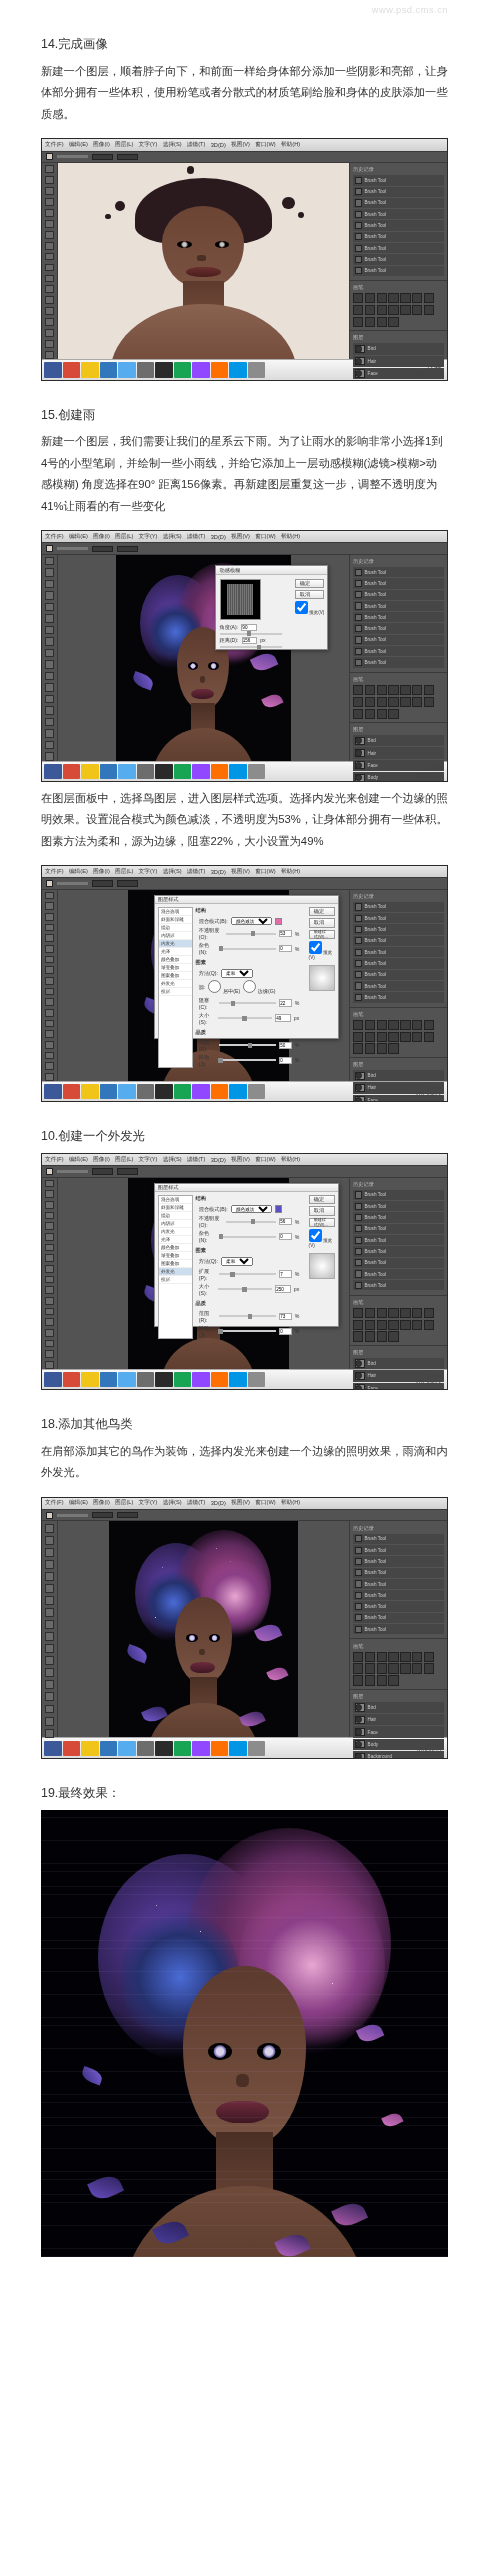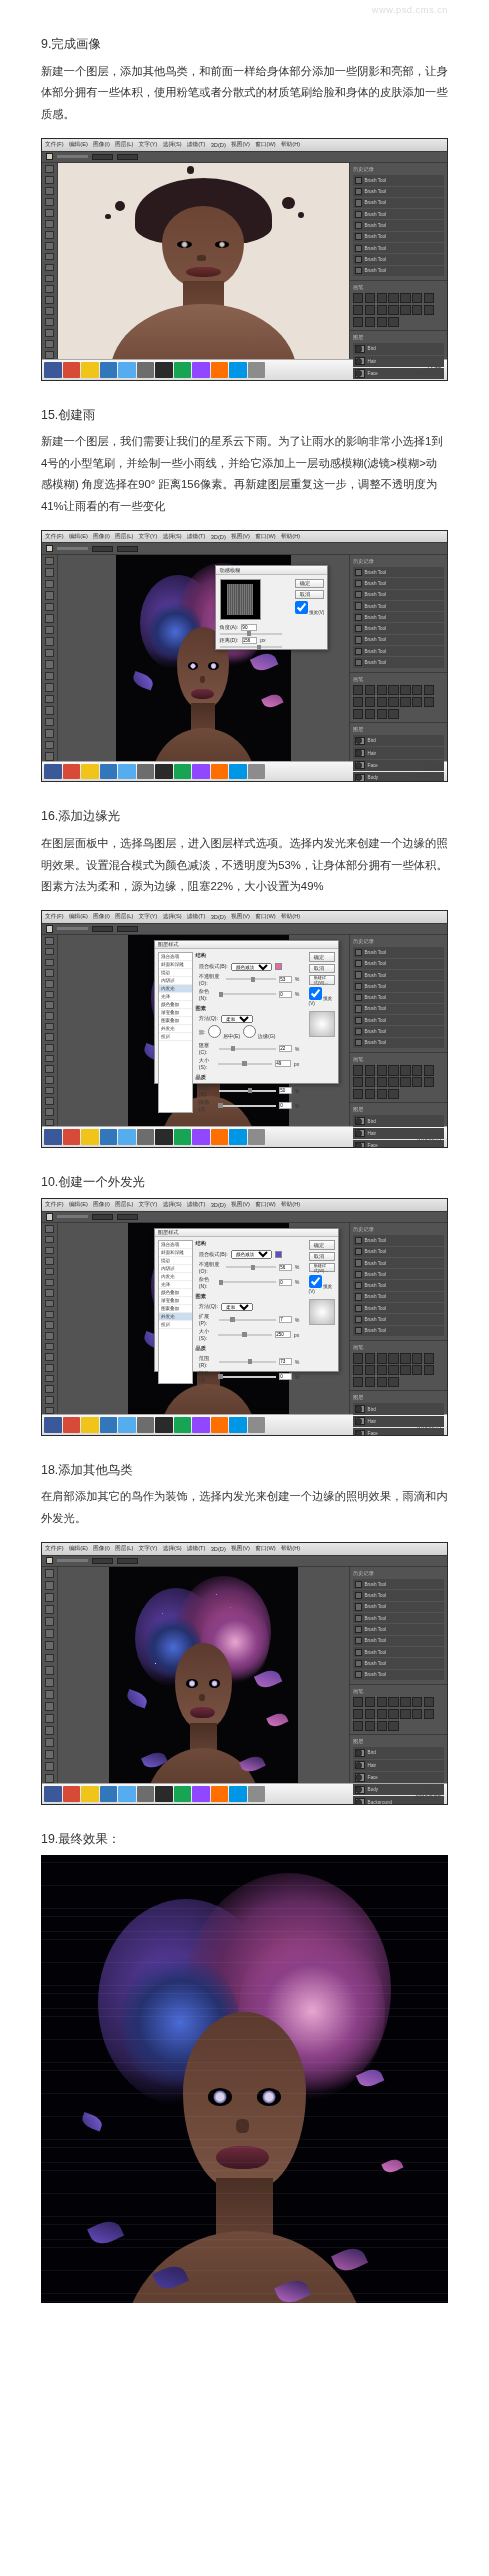--- a/index.html
+++ b/index.html
@@ -186,22 +186,22 @@
     background: #020206;
     overflow:hidden;
   }
 </style>
 </head>
 <body>
 
 <div class="watermark">www.psd.cms.cn</div>
 
 <div id="steps-root">
-    <div class="step-heading">9.完成画像</div>
-    <div class="step-desc">新建一个图层，添加其他鸟类，和前面一样给身体部分添加一些阴影和亮部，让身体部分拥有一些体积，使用粉笔或者分散式的材质笔刷给脸和身体的皮肤添加一些质感。</div>
+    <div class="step-heading">14.完成画像</div>
+    <div class="step-desc">新建一个图层，顺着脖子向下，和前面一样给身体部分添加一些阴影和亮部，让身体部分拥有一些体积，使用粉笔或者分散式的材质笔刷给脸和身体的皮肤添加一些质感。</div>
     <div class="ps-frame screenshot">
       <div class="ps-menubar">
         <span>文件(F)</span>
         <span>编辑(E)</span>
         <span>图像(I)</span>
         <span>图层(L)</span>
         <span>文字(Y)</span>
         <span>选择(S)</span>
         <span>滤镜(T)</span>
         <span>3D(D)</span>
@@ -568,21 +568,20 @@
         <div class="task-icon" style="background: rgb(42, 42, 42);"></div>
         <div class="task-icon" style="background: rgb(23, 165, 84);"></div>
         <div class="task-icon" style="background: rgb(145, 71, 255);"></div>
         <div class="task-icon" style="background: rgb(255, 111, 0);"></div>
         <div class="task-icon" style="background: rgb(0, 150, 230);"></div>
         <div class="task-icon" style="background: rgb(140, 140, 140);"></div>
         <div class="spacer"></div>
         <div class="clock">13:44<br>2015/9/23</div>
       </div>
     </div>
-    <div class="step-heading">16.添加边缘光</div>
     <div class="step-desc">在图层面板中，选择鸟图层，进入图层样式选项。选择内发光来创建一个边缘的照明效果。设置混合模式为颜色减淡，不透明度为53%，让身体部分拥有一些体积。图素方法为柔和，源为边缘，阻塞22%，大小设置为49%</div>
     <div class="ps-frame screenshot">
       <div class="ps-menubar">
         <span>文件(F)</span>
         <span>编辑(E)</span>
         <span>图像(I)</span>
         <span>图层(L)</span>
         <span>文字(Y)</span>
         <span>选择(S)</span>
         <span>滤镜(T)</span>

